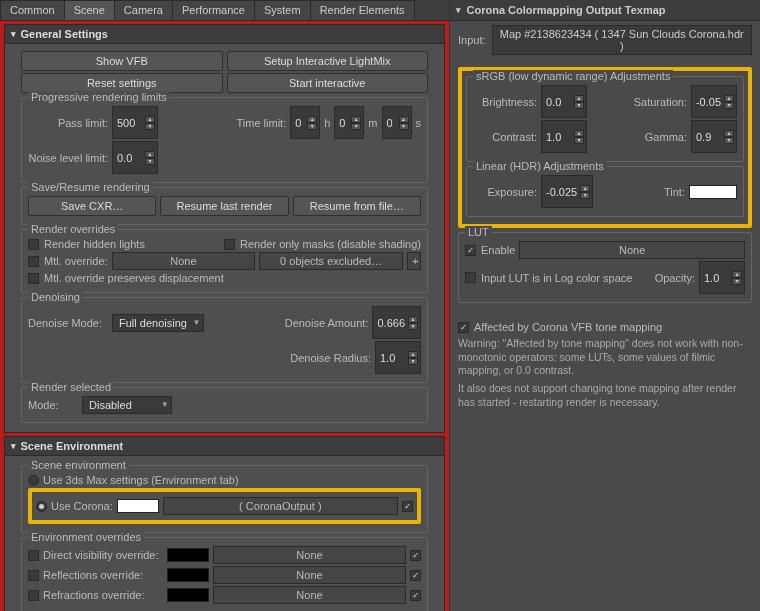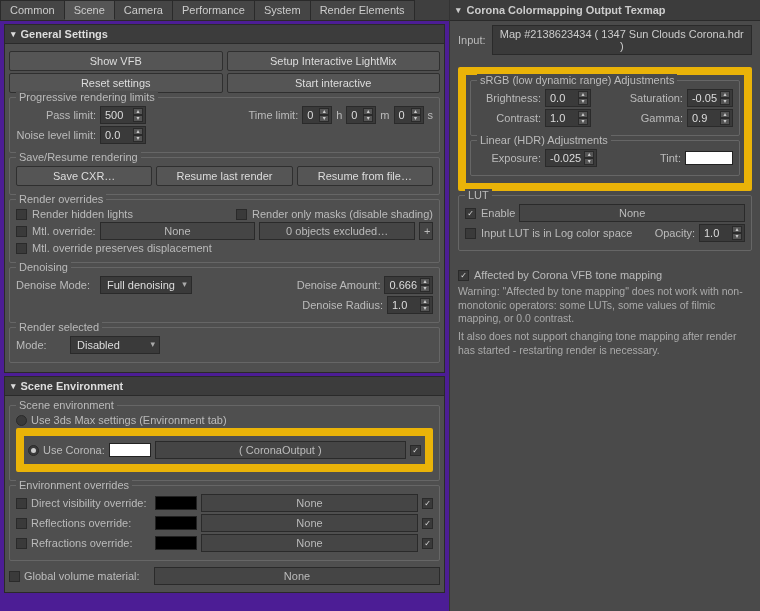--- a/index.html
+++ b/index.html
@@ -1,41 +1,41 @@
 <!DOCTYPE html>
 <html><head>
 <meta charset="utf-8">
 <style>
   * { box-sizing: border-box; margin: 0; padding: 0; font-family: "Segoe UI", Tahoma, sans-serif; font-size: 11px; }
   body { background: #555; color: #ccc; width: 760px; height: 611px; overflow: hidden; }
   .root { display: flex; height: 100%; }
-  .left { width: 450px; background: #4c1d95; border-right: 1px solid #333; display: flex; flex-direction: column; }
+  .left { width: 450px; background: #b91c1c; border-right: 1px solid #333; display: flex; flex-direction: column; }
   .right { flex: 1; background: #4a4a4a; display: flex; flex-direction: column; }
 
   
   .tabs { display: flex; background: #3f3f3f; border-bottom: 1px solid #2a2a2a; }
   .tab { padding: 3px 9px; background: #454545; border: 1px solid #2a2a2a; border-bottom: none; margin-right: -1px; cursor: pointer; color: #ccc; }
   .tab.active { background: #555; border-bottom: 1px solid #555; position: relative; z-index: 1; }
 
   
   .rollout { margin: 3px 4px 0 4px; }
   .roll-head { background: #3c3c3c; padding: 3px 6px; font-weight: bold; color: #ddd; display: flex; align-items: center; gap: 5px; border: 1px solid #2a2a2a; }
   .roll-head .caret { font-size: 9px; }
-  .roll-body { background: #4f4f4f; border: 1px solid #2a2a2a; border-top: none; padding: 5px 4px; }
+  .roll-body { background: #4f4f4f; border: 1px solid #2a2a2a; border-top: none; padding: 5px 16px; }
 
   
   .group { border: 1px solid #666; border-radius: 2px; margin: 4px 0; padding: 6px 6px 6px 6px; position: relative; }
   .group-title { position: absolute; top: -7px; left: 6px; background: #4f4f4f; padding: 0 3px; color: #bbb; }
 
   .btn { background: #555; border: 1px solid #2f2f2f; color: #ddd; text-align: center; padding: 3px 4px; cursor: pointer; border-radius: 2px; }
 
   .row { display: flex; align-items: center; gap: 4px; margin: 2px 0; }
   .spacer { flex: 1; }
 
-  .spinner { display: inline-flex; align-items: center; background: #3a3a3a; border: 1px solid #2a2a2a; height: 18px; padding: 0 2px 0 4px; min-width: 46px; }
+  .spinner { display: inline-flex; align-items: center; background: #3a3a3a; border: 1px solid #2a2a2a; height: 33px; padding: 0 2px 0 4px; min-width: 46px; }
   .spinner .val { flex: 1; color: #ddd; text-align: left; }
   .spin-btns { display: flex; flex-direction: column; margin-left: 3px; }
   .spin-btns div { width: 10px; height: 7px; background: #555; border: 1px solid #2a2a2a; font-size: 6px; line-height: 5px; text-align: center; color: #ccc; cursor: pointer; }
 
   .check { display: inline-flex; align-items: center; gap: 5px; }
   .check .box { width: 11px; height: 11px; background: #3a3a3a; border: 1px solid #2a2a2a; display: inline-flex; align-items: center; justify-content: center; font-size: 8px; color: #ddd; }
   .box.checked::after { content: "✓"; }
 
   .radio { width: 11px; height: 11px; border-radius: 50%; background: #3a3a3a; border: 1px solid #2a2a2a; display: inline-flex; align-items: center; justify-content: center; }
   .radio.on::after { content: ""; width: 5px; height: 5px; border-radius: 50%; background: #ccc; }
@@ -44,21 +44,21 @@
   .dropdown::after { content: "▾"; position: absolute; right: 4px; top: 2px; color: #aaa; font-size: 9px; }
 
   .slot { background: #454545; border: 1px solid #2a2a2a; text-align: center; padding: 2px 4px; color: #bbb; cursor: pointer; }
 
   .swatch { width: 42px; height: 14px; border: 1px solid #222; background: #000; display: inline-block; cursor: pointer; }
   .swatch.white { background: #fff; }
 
   .lbl { color: #bbb; white-space: nowrap; }
   .lbl-r { text-align: right; }
 
-  .hl-red { border: 8px solid #eab308; border-radius: 2px; padding: 3px 4px; margin: 2px 0; }
+  .hl-red { border: 4px solid #eab308; border-radius: 2px; padding: 3px 4px; margin: 2px 0; }
 
   .right-title { background: #3c3c3c; padding: 4px 6px; font-weight: bold; border-bottom: 1px solid #2a2a2a; display:flex; align-items:center; gap:6px;}
   .right-body { padding: 6px 8px; }
   .input-line { display: flex; align-items: center; gap: 6px; padding: 4px 8px; }
   .input-box { flex:1; background:#3a3a3a; border:1px solid #2a2a2a; padding:2px 6px; color:#ccc; text-align:center; cursor:pointer; }
 
   .note { color: #aaa; font-size: 10.5px; line-height: 1.3; margin: 4px 0; }
 </style>
 </head>
 <body>

